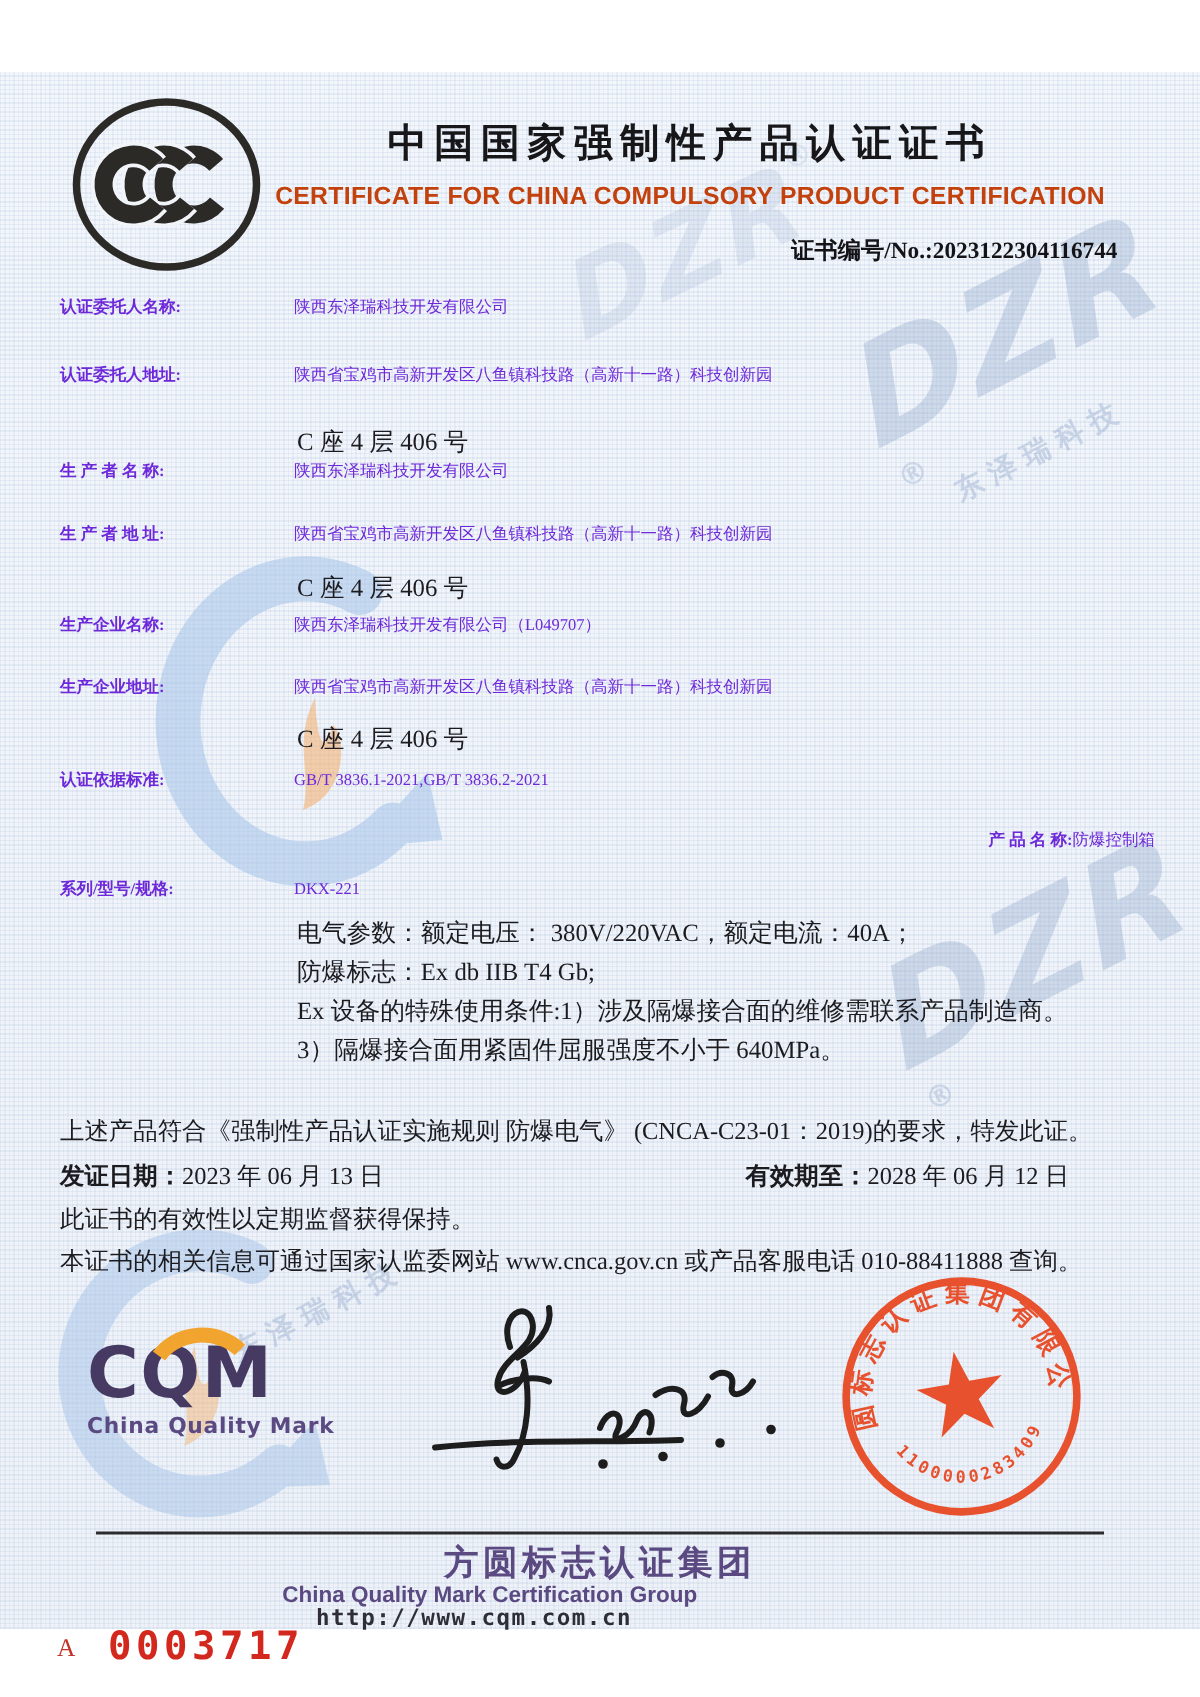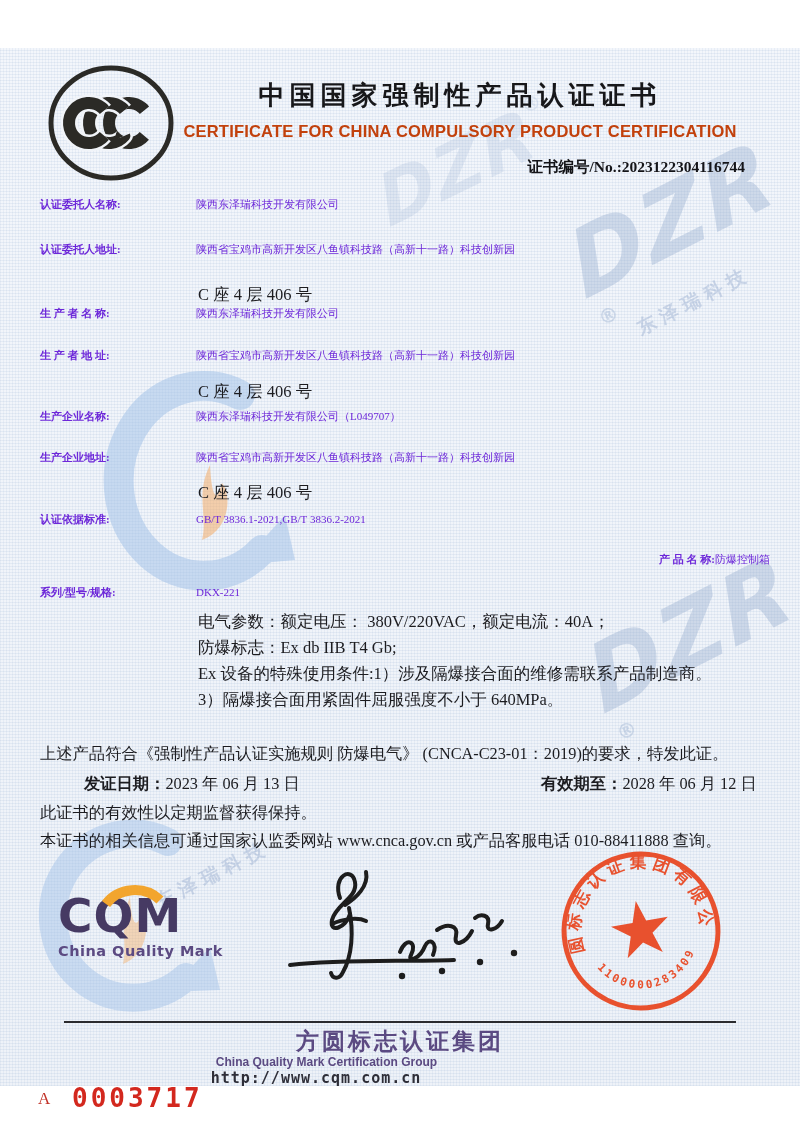--- a/index.html
+++ b/index.html
@@ -27,34 +27,34 @@
   .subtitle { font-size:16.5px; font-weight:bold; color:#c2410c; text-align:center; letter-spacing:.2px;
               font-family:"Liberation Sans","DejaVu Sans",sans-serif; }
   .certno { font-size:15.5px; font-weight:bold; color:#141418; text-align:right; }
 
   
   .frow { position:absolute; left:40px; width:730px; font-size:11px; color:#6d28d9; white-space:nowrap; }
   .flabel { display:inline-block; min-width:156px; font-weight:bold; }
   .fcont { position:absolute; left:198px; font-size:16.5px; color:#1c1c20; white-space:nowrap; }
   .param { position:absolute; left:198px; font-size:16.5px; color:#1c1c20; white-space:nowrap; }
   .bodyline { position:absolute; left:40px; font-size:16.3px; color:#1c1c20; white-space:nowrap; }
-  .blabel { font-weight:bold;margin-left:44px; }
+  .blabel { font-weight:bold; }
 
   
   .cqm-name { font-family:"DejaVu Sans",sans-serif; font-weight:bold; font-size:47px; letter-spacing:1px;
               color:#463a63; line-height:1; }
   .cqm-tag { font-family:"DejaVu Sans",sans-serif; font-weight:bold; font-size:14.5px; color:#5b4a82;
              letter-spacing:.5px; margin-top:4px; }
 
   
   .rule { position:absolute; left:64px; top:1021px; width:672px; height:2px; background:#2b2b2e; }
   .foot-cn { position:absolute; left:0; top:1026px; width:800px; text-align:center; color:#5b4a82;
              font-weight:bold; font-size:23px; letter-spacing:3px; }
   .foot-en { position:absolute; left:0; top:1055px; width:653px; text-align:center; color:#5b4a82;
-             font-weight:bold; font-size:12px; font-family:"Liberation Sans","DejaVu Sans",sans-serif; }
+             font-weight:bold; font-size:15px; font-family:"Liberation Sans","DejaVu Sans",sans-serif; }
   .foot-url { position:absolute; left:0; top:1069px; width:632px; text-align:center; color:#2e2e38;
               font-weight:bold; font-size:15px; letter-spacing:1px;
               font-family:"DejaVu Sans Mono","Liberation Mono",monospace; }
   .serial-a { position:absolute; left:38px; top:1089px; color:#c2342a; font-size:17px; }
   .serial-n { position:absolute; left:72px; top:1083px; color:#d3281e; font-size:26px; font-weight:bold;
               letter-spacing:3px; font-family:"DejaVu Sans Mono","Liberation Mono",monospace; }
 </style>
 </head>
 <body>
 

